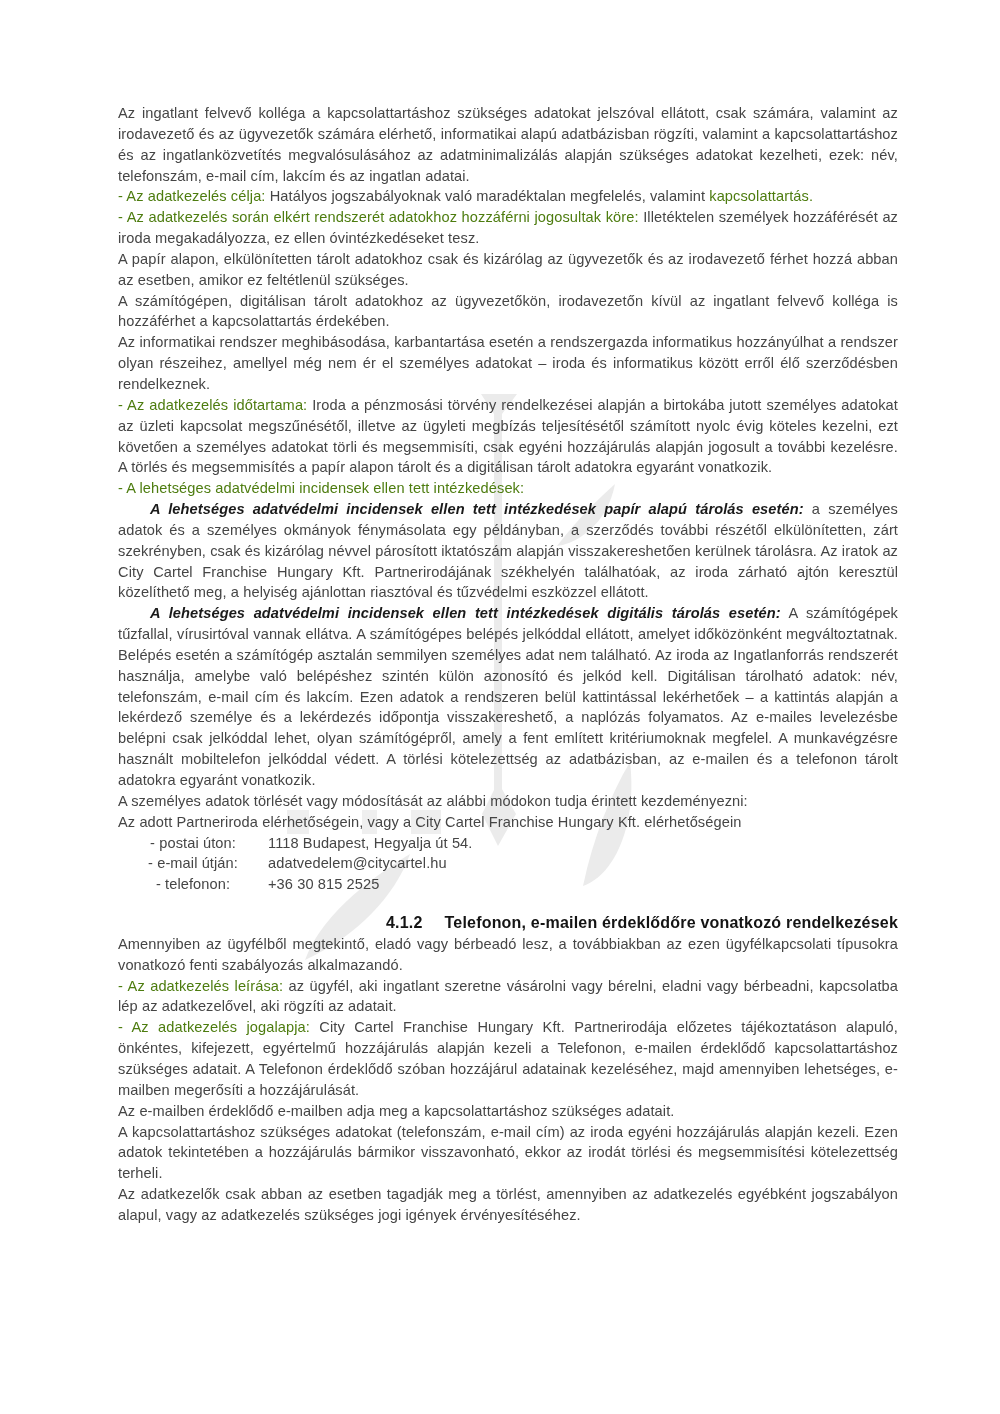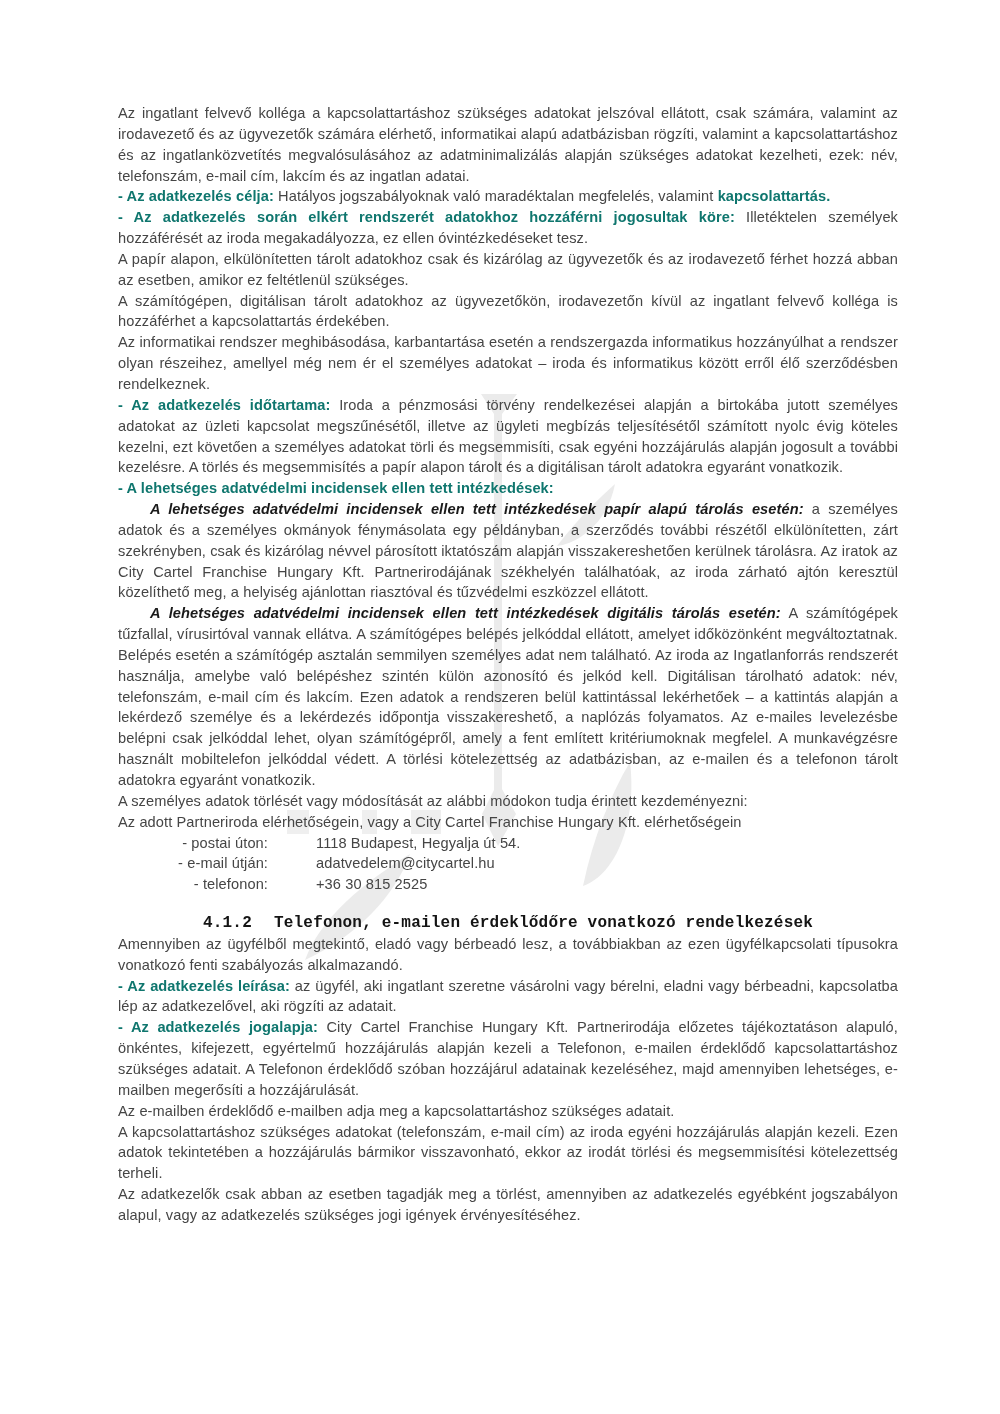--- a/index.html
+++ b/index.html
@@ -16,28 +16,28 @@
     z-index:0;pointer-events:none;
   }
   .content{
     position:absolute;left:118px;top:103px;width:780px;
     font-size:14.6px;line-height:20.85px;
     text-align:justify;
     letter-spacing:0.1px;
     z-index:1;
   }
   .para{margin:0;padding:0;text-align:justify;}
-  .run-bold{font-weight:bold;color:#0f766e;}
+  .run-bold{font-weight:normal;color:#4d7c0f;}
   .run-bolditalic{font-weight:bold;font-style:italic;color:#1a1a1a;margin-left:32px;}
-  .contact-row{display:flex;text-align:right;gap:48px;}
+  .contact-row{display:flex;text-align:center;}
   .c-label{flex:0 0 150px;width:150px;}
   .sec-heading{
     margin:18px 0 0 0;padding:0;
     font-size:16px;font-weight:bold;color:#141414;
-    text-align:center;letter-spacing:0.2px;font-family:Liberation Mono, monospace;
+    text-align:right;letter-spacing:0.2px;
   }
   .sec-num{margin-right:22px;}
   .page-num{
     position:absolute;left:0;right:0;top:1309px;
     text-align:center;font-size:13.5px;color:#5f5f5f;z-index:1;
   }
 </style>
 </head>
 <body>
 

